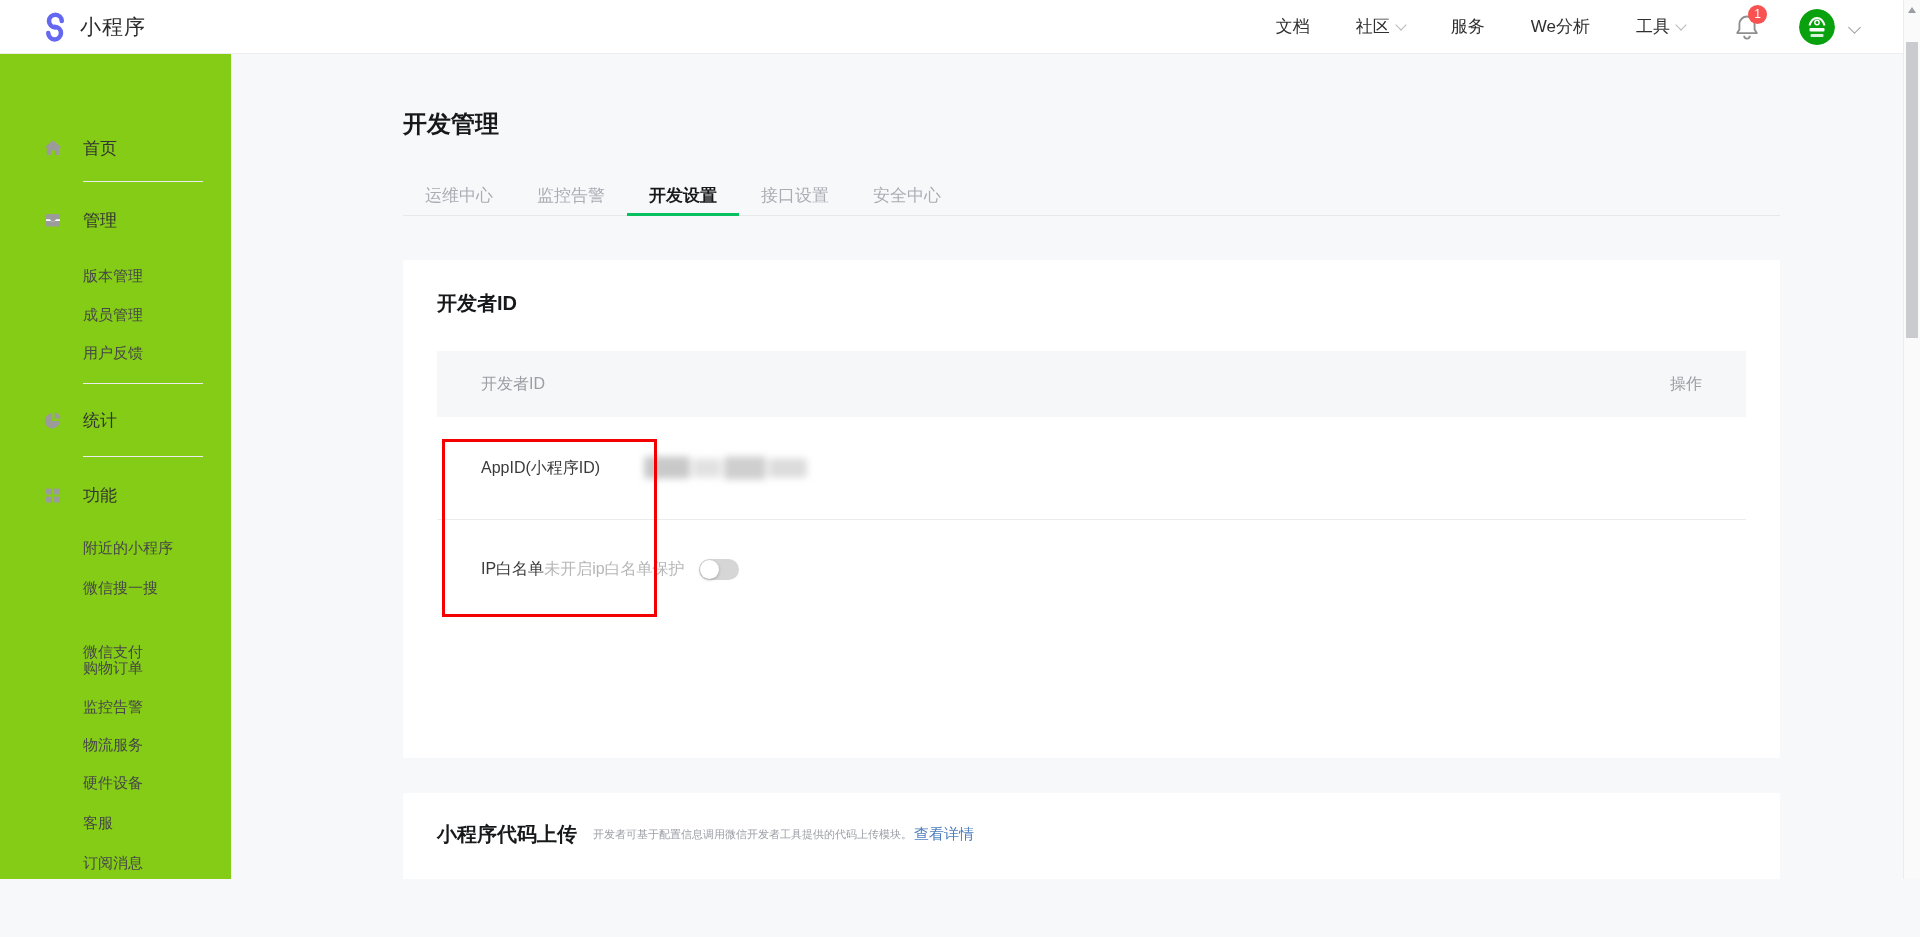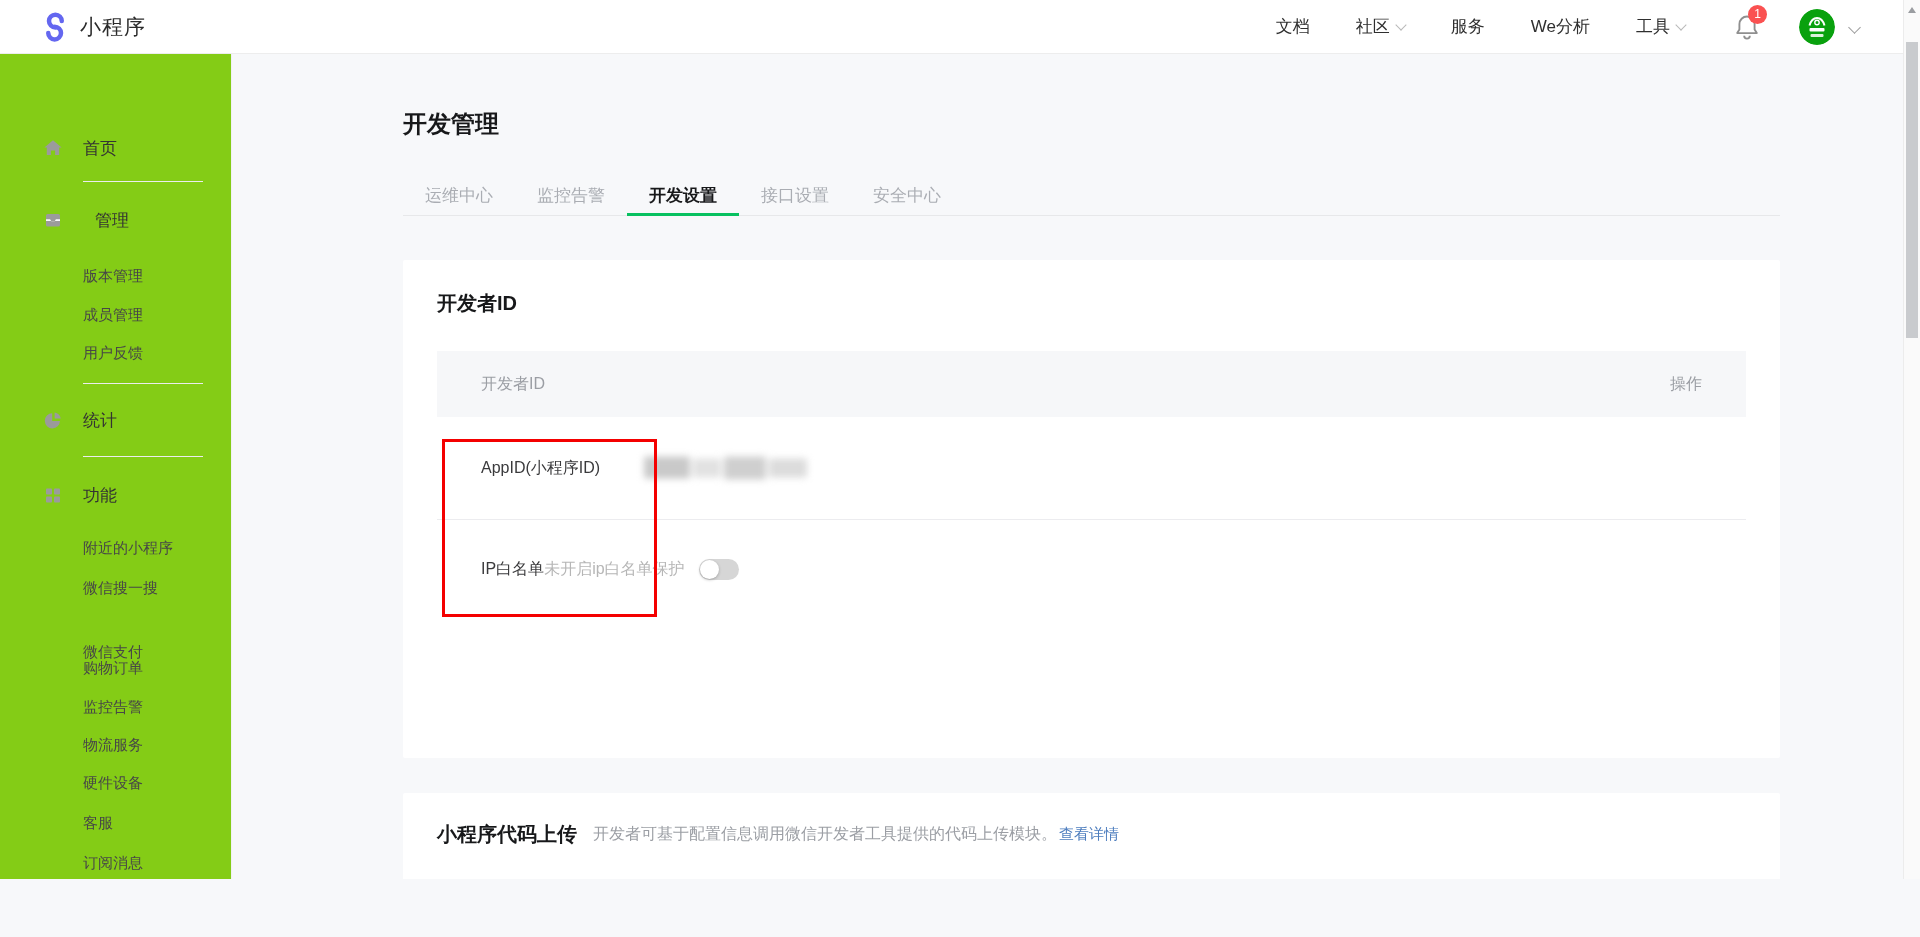--- a/index.html
+++ b/index.html
@@ -69,21 +69,21 @@
     width:19px; height:19px; border:1px solid #c3c3c3; border-radius:50%;
     color:#b3b3b3; font-size:13px; display:flex; align-items:center; justify-content:center;
     margin-left:8px; cursor:pointer;
   }
   .ip-status { color:#b6b6b6; font-size:16px; margin-right:14px; }
   .toggle { position:relative; width:40px; height:21px; border-radius:11px; background:#d6d6d6; cursor:pointer; flex:none; }
   .toggle .knob { position:absolute; left:1px; top:1px; width:19px; height:19px; border-radius:50%; background:#fff; box-shadow:0 1px 3px rgba(0,0,0,.25); }
   .red-annotation { position:absolute; left:39px; top:179px; width:215px; height:178px; border:3px solid #f40000; z-index:5; pointer-events:none; }
   .p2-titlebar { position:absolute; left:34px; top:28px; display:flex; align-items:center; white-space:nowrap; }
   .p2-titlebar .section-title2 { margin:0; font-size:20px; font-weight:600; color:#17181a; }
-  .p2-desc { margin-left:16px; font-size:16px; color:#9b9ea4; }
+  .p2-desc { margin-left:16px; font-size:11px; color:#9b9ea4; }
   .p2-link { font-size:15px; color:#4D7DBE; cursor:pointer; margin-left:2px; }
   
   .scrollbar { position:absolute; top:0; right:0; width:17px; height:100%; background:#fafafa; border-left:1px solid #ececec; z-index:20; }
   .sb-up { position:absolute; top:7px; left:4px; width:0; height:0; border-left:4.5px solid transparent; border-right:4.5px solid transparent; border-bottom:6px solid #9a9da1; cursor:pointer; }
   .sb-thumb { position:absolute; top:42px; left:2px; width:12px; height:296px; background:#c9cbce; cursor:pointer; }
 </style>
 </head>
 <body>
 
 <div class="stage">
@@ -136,21 +136,21 @@
 
   <aside class="sidebar">
     <div class="snav-top" style="top:80px;">
       <svg width="20" height="20" viewBox="0 0 20 20">
         <path d="M10 2.2 L18.6 9.6 h-2.4 V17 h-4.1 v-4.6 H7.9 V17 H3.8 V9.6 H1.4 Z" fill="#9b9b9b"></path>
       </svg>
       <span class="slabel">首页</span>
     </div>
     <div class="sdivider" style="top:127px;"></div>
 
-    <div class="snav-top" style="top:152px;gap:12px;">
+    <div class="snav-top" style="top:152px;">
       <svg width="20" height="20" viewBox="0 0 20 20">
         <rect x="3" y="4" width="14" height="12.5" rx="1.6" fill="#9b9b9b"></rect>
         <path d="M3 9.2 h4.1 l1.2 2 h3.4 l1.2 -2 H17 v1.9 H3 Z" fill="#fafbfc"></path>
       </svg>
       <span class="slabel">管理</span>
     </div>
     <div class="snav-sub" style="top:210px;">
         <span>版本管理</span>
       </div>
     <div class="snav-sub" style="top:249px;">

